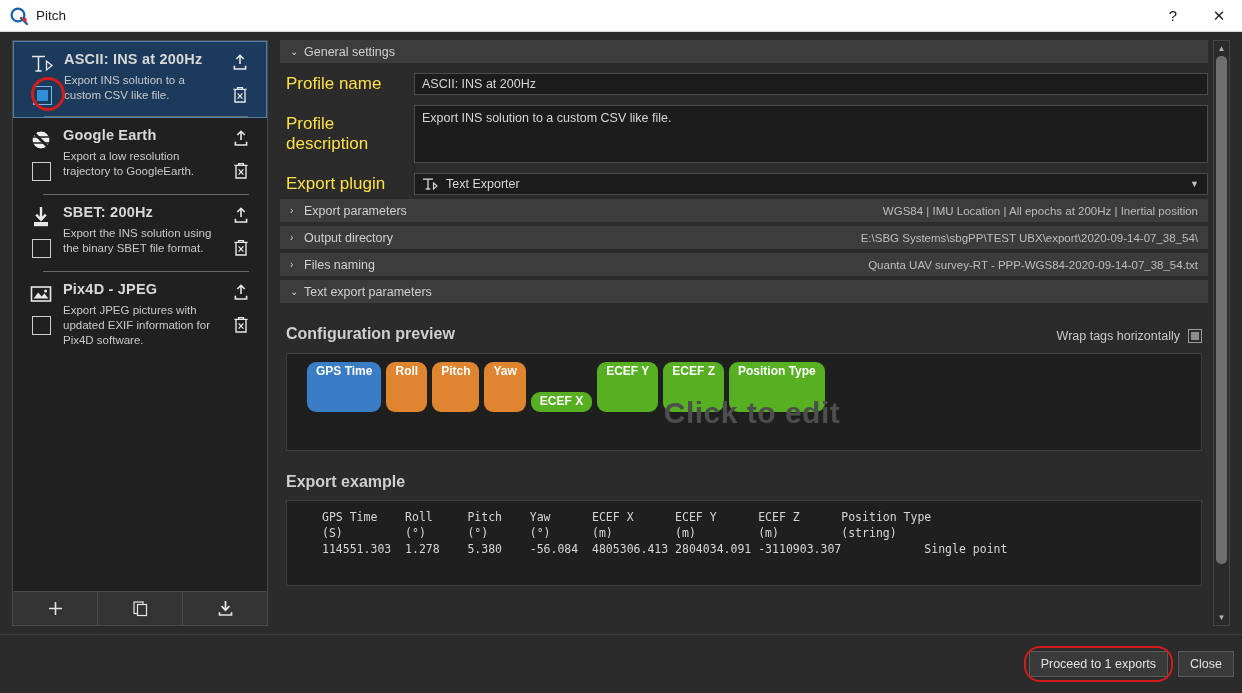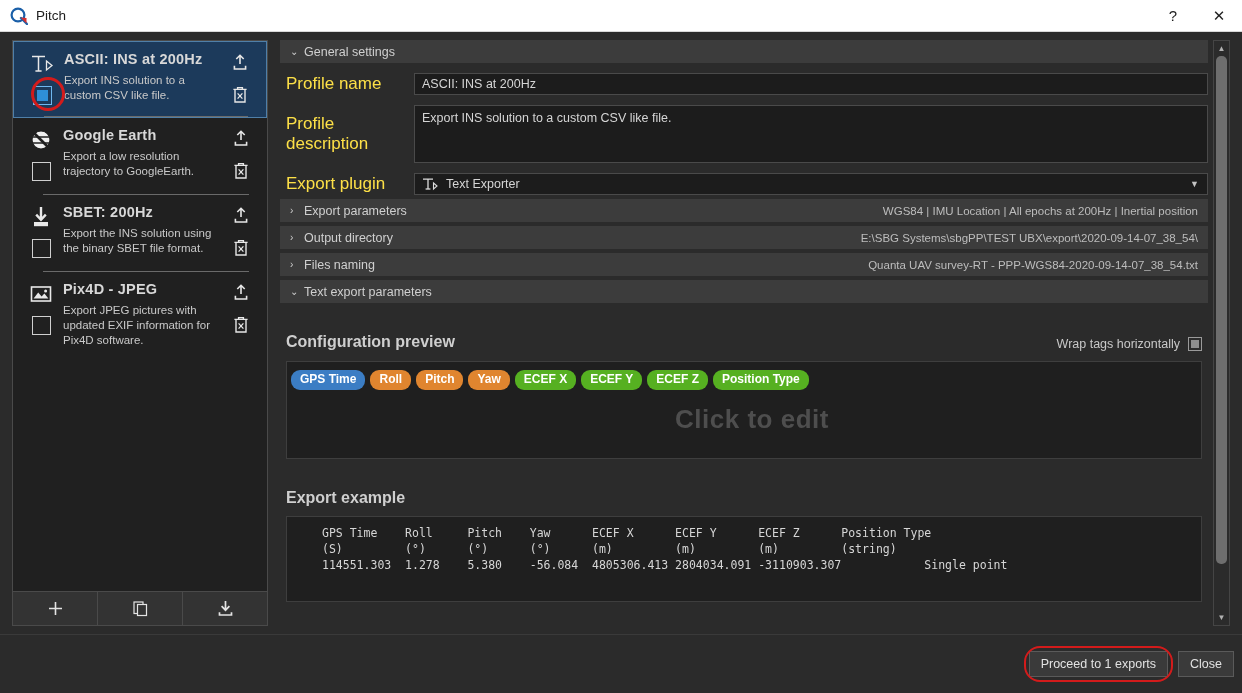--- a/index.html
+++ b/index.html
@@ -88,38 +88,38 @@
   }
   .field.textarea { height: 58px; align-items: flex-start; }
   .combo { position: relative; }
   .combo .cb-icon { width: 18px; height: 14px; margin-right: 6px; color: #dcdcdc; display: inline-flex; align-items: center; }
   .combo .caret { position: absolute; right: 8px; top: 50%; transform: translateY(-50%); color: #c4c4c4; font-size: 9px; }
 
   .collapsed-row { margin-top: 4px; }
 
   
   .tep-body { padding: 0 6px; }
-  .sub-title { font-size: 16px; font-weight: bold; color: #cfcfcf; margin-top: 30px; }
+  .sub-title { font-size: 16px; font-weight: bold; color: #cfcfcf; margin-top: 22px; }
   .wrap-toggle { display: flex; align-items: center; gap: 8px; font-size: 12.5px; color: #c8c8c8; }
   .wrap-box { width: 14px; height: 14px; border: 1px solid #9a9a9a; background: #2b2b2b; display: flex; align-items: center; justify-content: center; }
   .wrap-box::after { content: ""; width: 8px; height: 8px; background: #8e8e8e; }
   .preview-head { display: flex; align-items: flex-end; justify-content: space-between; }
 
   .preview-box {
     margin-top: 10px; height: 98px; background: #1f1f1f; border: 1px solid #3e3e3e;
-    position: relative; padding: 8px 4px;
+    position: relative; padding: 8px 20px;
   }
   .tag-row { display: flex; gap: 5px; flex-wrap: wrap; }
   .tag {
     border-radius: 9px; padding: 2px 9px 3px; font-size: 12px; font-weight: bold;
     color: #ffffff; line-height: 15px; cursor: default;
   }
   .click-edit {
     position: absolute; left: 16px; right: 0; top: 42px; text-align: center;
-    font-size: 26px; font-weight: bold; color: #4e4e4e; letter-spacing: .5px;
+    font-size: 30px; font-weight: bold; color: #4e4e4e; letter-spacing: .5px;
   }
 
   .example-box {
     margin-top: 9px; background: #1f1f1f; border: 1px solid #3e3e3e;
     padding: 8px 7px; height: 86px; overflow: hidden;
   }
   .example-pre {
     font-family: "DejaVu Sans Mono", monospace; font-size: 11.5px; color: #d6d6d6;
     line-height: 16px; white-space: pre; margin-left: 28px;
   }
@@ -393,21 +393,21 @@
               <span class="wrap-box"></span>
             </div>
           </div>
 
           <div class="preview-box">
             <div class="tag-row" id="tag-row">
                 <span class="tag" style="background: rgb(59, 125, 196);">GPS Time</span>
                 <span class="tag" style="background: rgb(224, 133, 47);">Roll</span>
                 <span class="tag" style="background: rgb(224, 133, 47);">Pitch</span>
                 <span class="tag" style="background: rgb(224, 133, 47);">Yaw</span>
-                <span class="tag" style="background: rgb(86, 176, 33);">ECEF X</span>
+                <span class="tag" style="background: rgb(86, 176, 33); margin-top: 30px;">ECEF X</span>
                 <span class="tag" style="background: rgb(86, 176, 33);">ECEF Y</span>
                 <span class="tag" style="background: rgb(86, 176, 33);">ECEF Z</span>
                 <span class="tag" style="background: rgb(86, 176, 33);">Position Type</span>
               </div>
             <div class="click-edit">Click to edit</div>
           </div>
 
           <div class="sub-title">Export example</div>
           <div class="example-box">
             <div class="example-pre">GPS Time    Roll     Pitch    Yaw      ECEF X      ECEF Y      ECEF Z      Position Type

